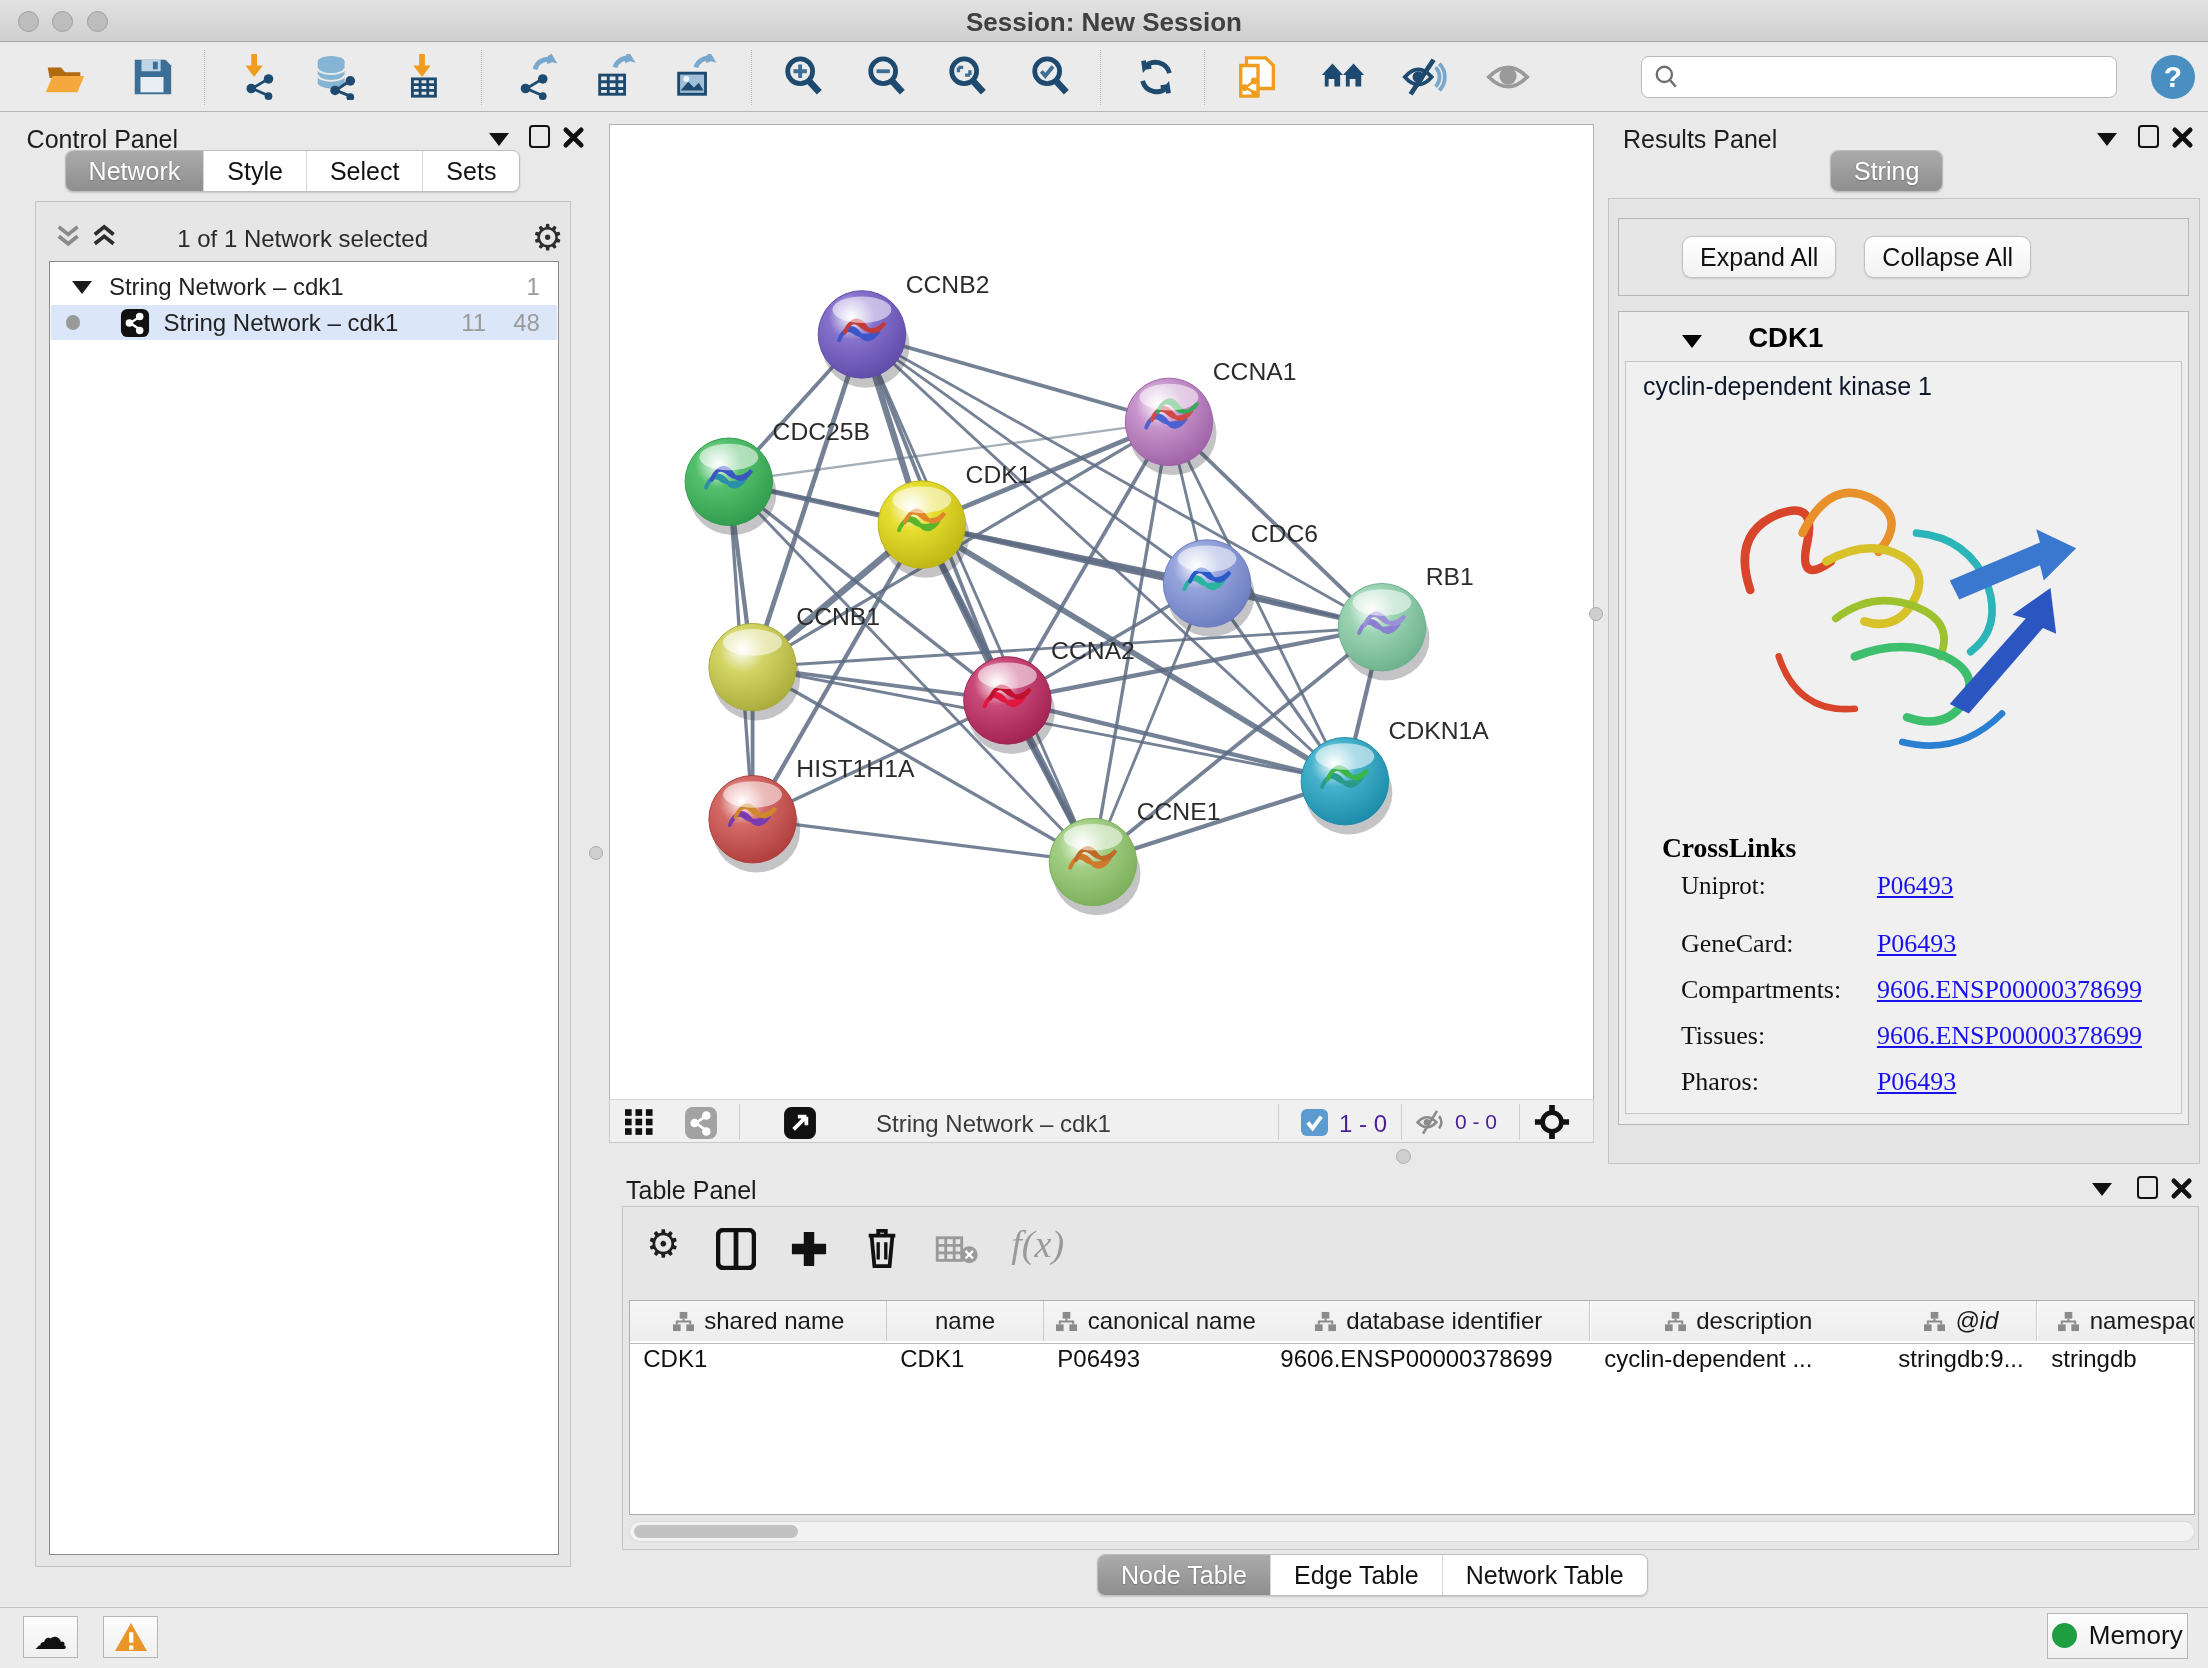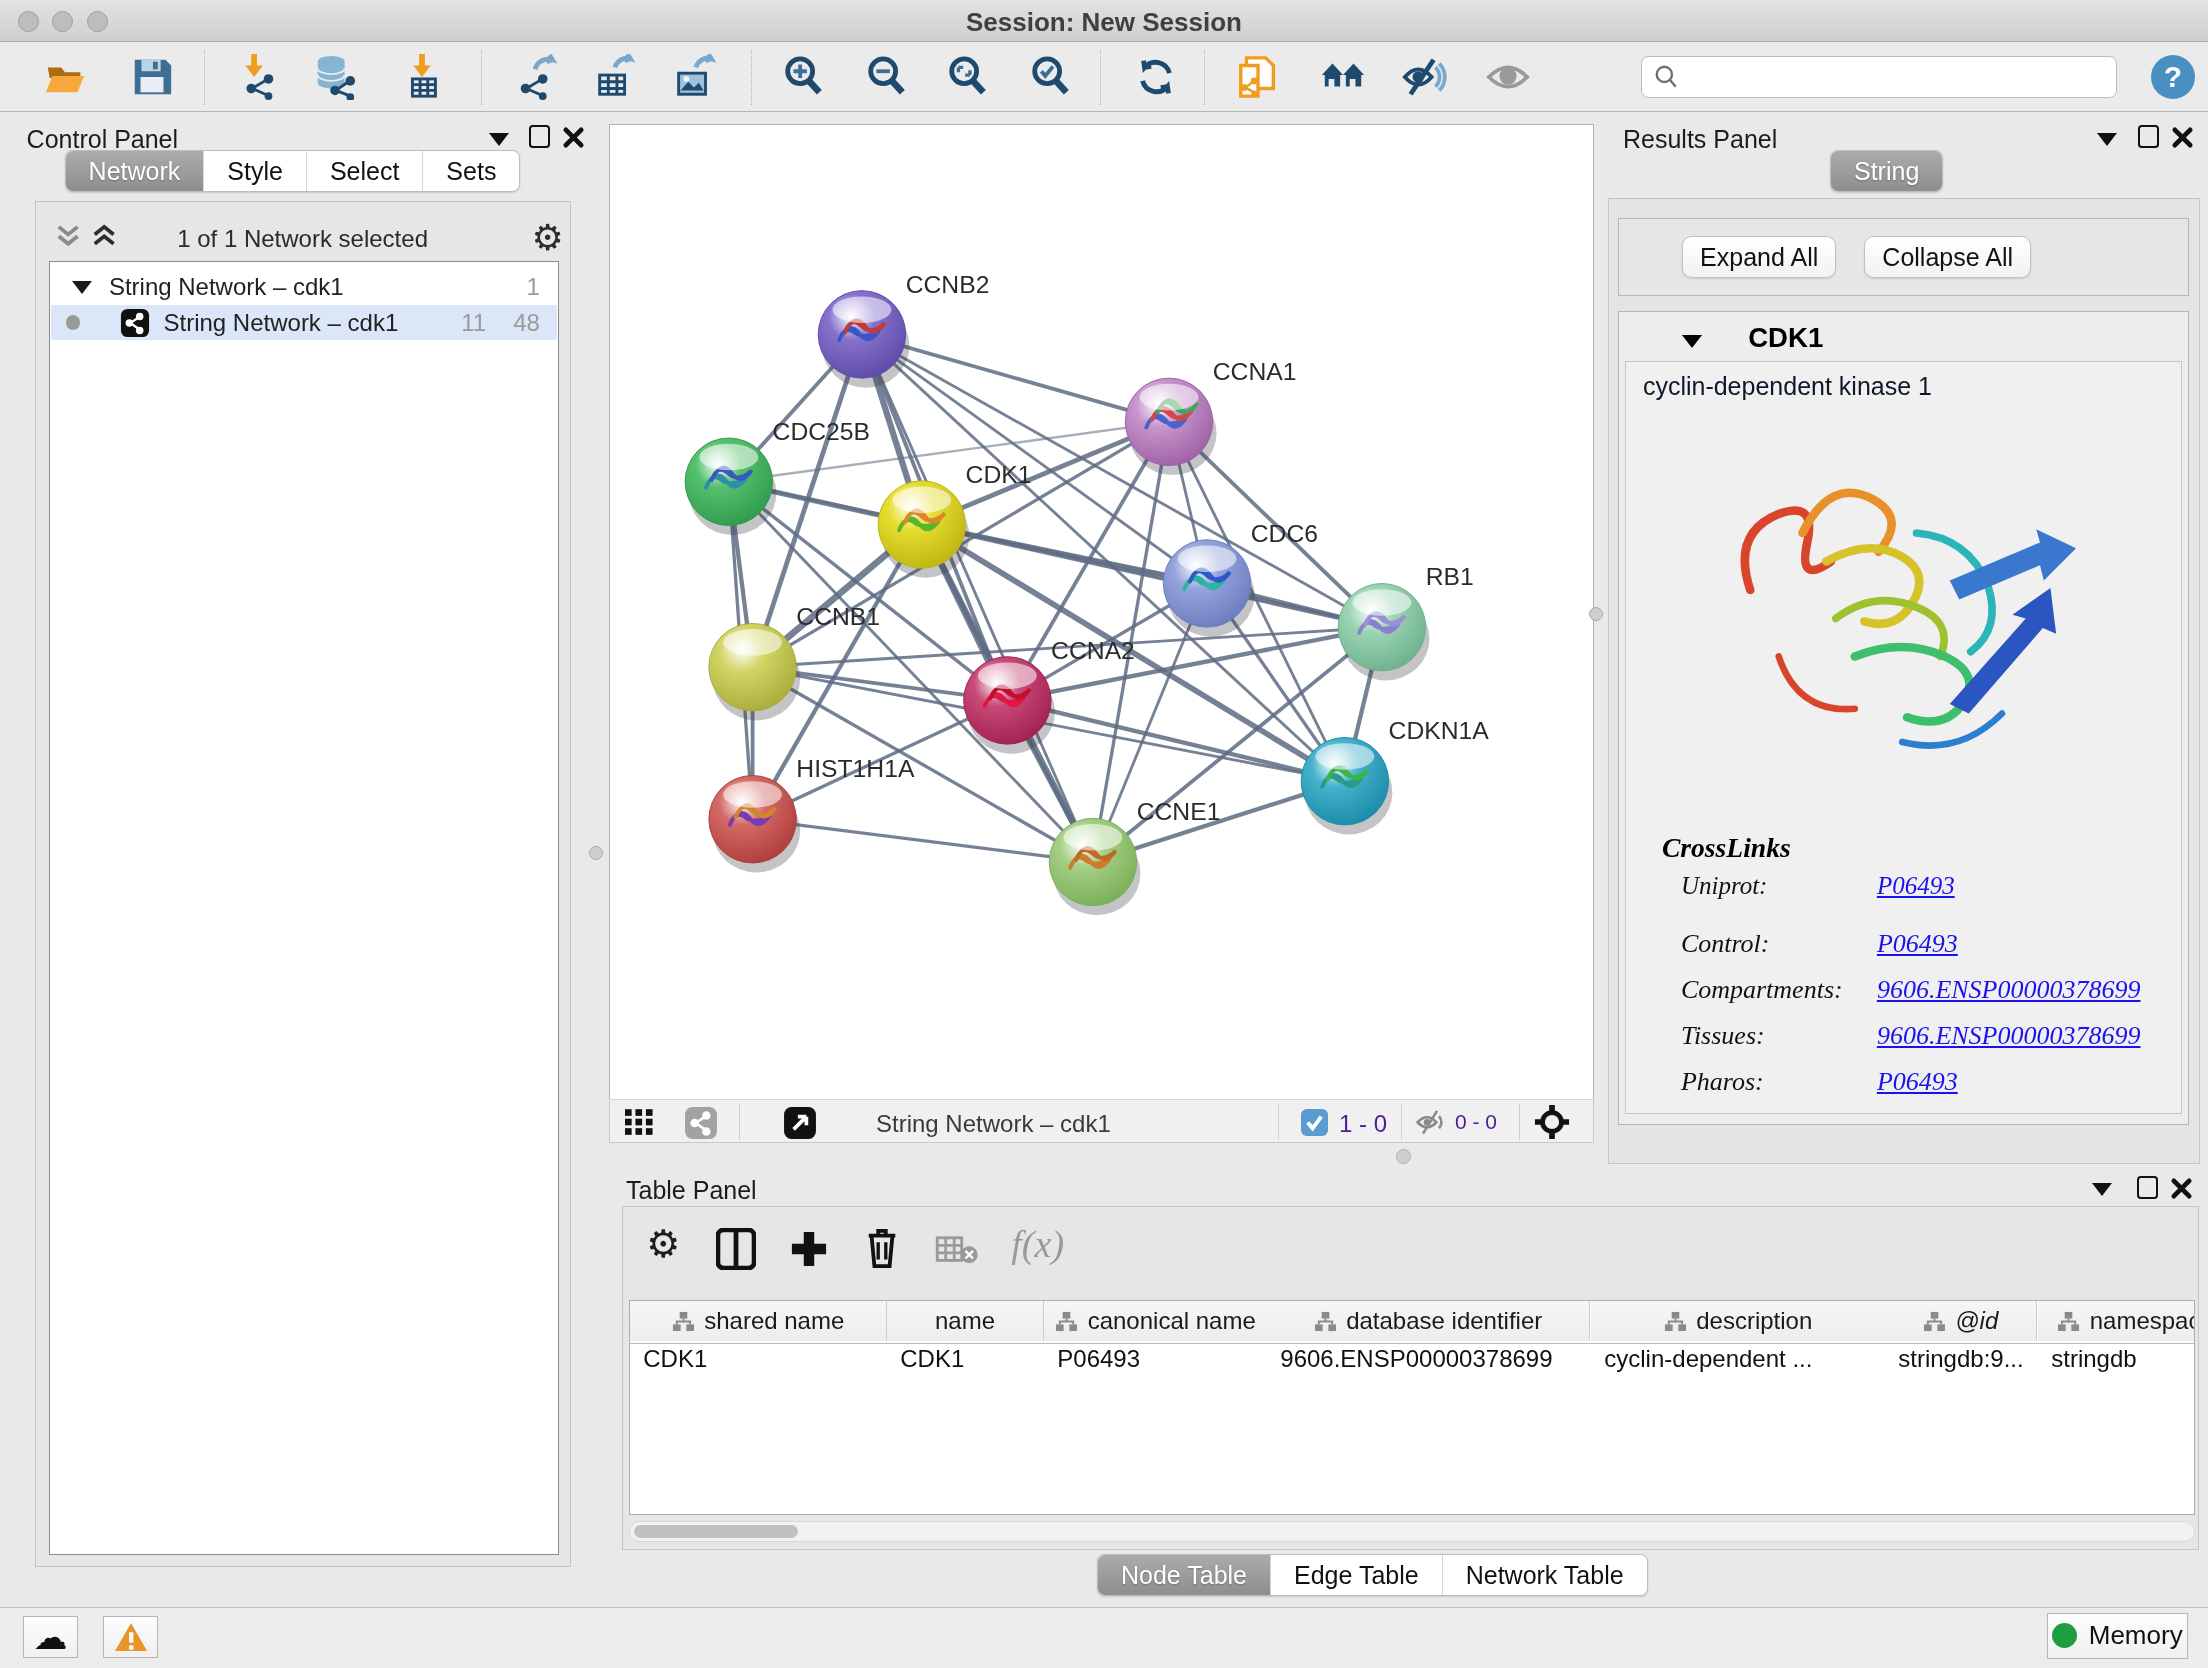--- a/index.html
+++ b/index.html
@@ -34,21 +34,21 @@
   .seg .s{padding:5.7px 23px;font-size:25px;color:#111;border-left:1px solid #d6d6d6;white-space:nowrap;}
   .seg .s:first-child{border-left:none;}
   .seg .s.active{background:linear-gradient(#ababab,#8e8e8e);color:#fff;text-shadow:0 1px 1.9px rgba(0,0,0,.25);}
   .card{position:absolute;background:#e6e6e6;border:1px solid #c4c4c4;}
   .whitebox{position:absolute;background:#fff;border:1px solid #8a8a8a;}
   .treerow{position:absolute;left:1px;right:1px;height:35px;display:flex;align-items:center;font-size:24px;}
   .count{color:#9a9a9a;}
   .btn{position:absolute;background:linear-gradient(#ffffff,#f2f2f2);border:1px solid #c0c0c0;
     border-radius:9.5px;font-size:25px;color:#111;text-align:center;box-shadow:0 1px 1.9px rgba(0,0,0,.12);}
   .link{color:#1a12ec;text-decoration:underline;}
-  .serif{font-family:"Liberation Serif","DejaVu Serif",serif;font-style:italic;}
+  .serif{font-family:"Liberation Serif","DejaVu Serif",serif;}
   
   .ntb{left:609px;top:1099px;width:985px;height:44px;background:#f0f0f0;border:1px solid #c9c9c9;border-top:1px solid #d4d4d4;}
   .ntb .vdiv{position:absolute;top:3.8px;height:36px;border-left:1px solid #cfcfcf;}
   .graytxt{color:#4c1d95;}
   
   .thead-cell{position:absolute;top:0;height:40px;display:flex;align-items:center;justify-content:center;
     font-size:24px;color:#1a1a1a;border-right:1px solid #cccccc;background:linear-gradient(#f6f6f6,#ededed);gap:9.5px;}
   .tcell{position:absolute;top:40px;height:36px;font-size:24px;color:#111;padding:3.8px 0 0 13.3px;white-space:nowrap;overflow:hidden;}
   .scrolltrack{position:absolute;background:#f2f2f2;border:1px solid #d8d8d8;border-radius:10.5px;}
   .scrollthumb{position:absolute;background:#c1c1c1;border-radius:8.6px;}
@@ -547,21 +547,21 @@
             </g>
           </svg>
 
           <div class="serif" style="position:absolute;left:36px;top:470px;font-size:27.6px;font-weight:bold;color:#000">CrossLinks</div>
           <div id="crosslinks" style="position:absolute;left:55px;top:510px;width:485px">
               <div class="serif" style="display: flex; font-size: 25px; margin-bottom: 29px; color: rgb(17, 17, 17);">
                 <span style="width: 196px;">Uniprot:</span>
                 <span class="link">P06493</span>
               </div>
               <div class="serif" style="display: flex; font-size: 26px; margin-bottom: 16px; color: rgb(17, 17, 17);">
-                <span style="width: 196px;">Control:</span>
+                <span style="width: 196px;">GeneCard:</span>
                 <span class="link">P06493</span>
               </div>
               <div class="serif" style="display: flex; font-size: 26px; margin-bottom: 16px; color: rgb(17, 17, 17);">
                 <span style="width: 196px;">Compartments:</span>
                 <span class="link">9606.ENSP00000378699</span>
               </div>
               <div class="serif" style="display: flex; font-size: 26px; margin-bottom: 16px; color: rgb(17, 17, 17);">
                 <span style="width: 196px;">Tissues:</span>
                 <span class="link">9606.ENSP00000378699</span>
               </div>

